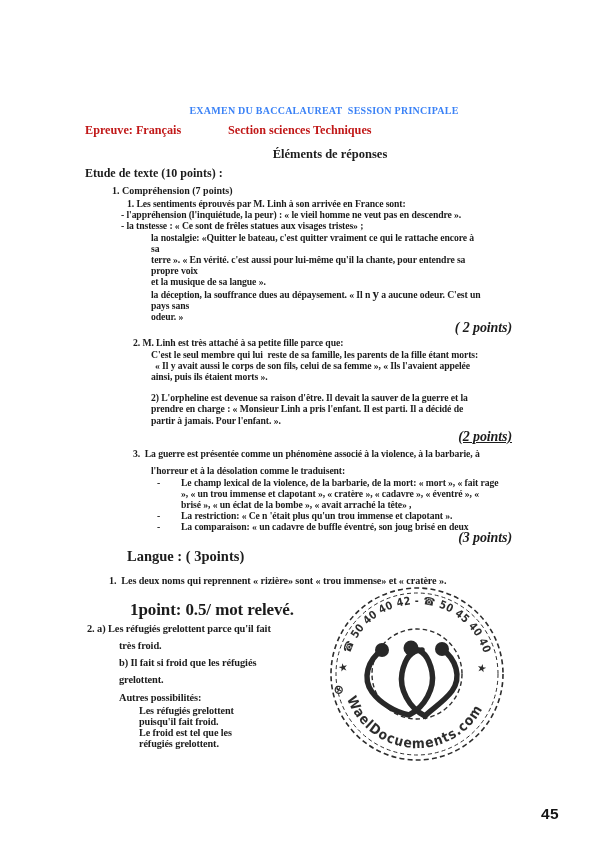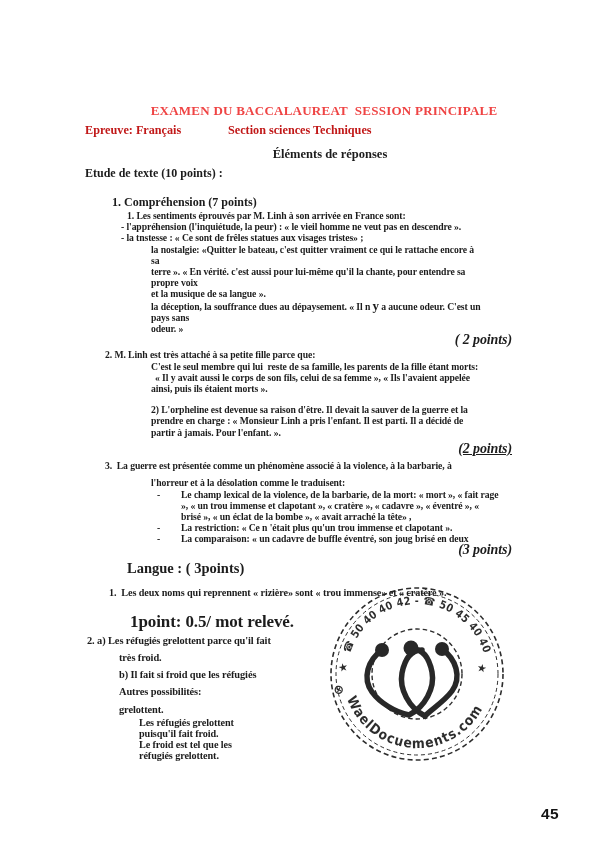--- a/index.html
+++ b/index.html
@@ -1,32 +1,32 @@
 <!DOCTYPE html>
 <html><head>
 <meta charset="utf-8">
 <style>
   html,body{margin:0;padding:0;background:#e8e8e8;}
   .page{position:relative;width:600px;height:850px;background:#ffffff;margin:0 auto;
         font-family:"Liberation Serif",serif;font-weight:700;color:#1c1c1c;overflow:hidden;}
   .doc{position:absolute;left:85px;top:103px;width:428px;}
-  .title{color:#ef4444;font-size:13px;line-height:16px;text-align:center;padding-left:50px;letter-spacing:.25px;white-space:pre;}
+  .title{color:#3b82f6;font-size:10px;line-height:16px;text-align:center;padding-left:50px;letter-spacing:.25px;white-space:pre;}
   .row{display:flex;color:#c11818;font-size:12.2px;line-height:16px;margin-top:3px;white-space:pre;}
   .row .ep{width:143px;}
   .subtitle{font-size:12.5px;line-height:15px;text-align:center;padding-left:62px;margin-top:9px;}
   .etude{font-size:12px;line-height:15px;margin-top:4px;}
-  .compr{font-size:12px;line-height:15px;margin-left:27px;margin-top:14px;}
+  .compr{font-size:10px;line-height:15px;margin-left:27px;margin-top:2px;}
   .line{font-size:9.7px;line-height:11.2px;letter-spacing:-0.1px;white-space:pre;}
   .it{}
   .big{font-size:13px;}
   .n1{margin-left:42px;}
   .d{margin-left:36px;}
   .q{margin-left:66px;}
   .q2{margin-left:70px;}
-  .m{margin-left:20px;}
+  .m{margin-left:48px;}
   .pts{text-align:right;font-style:italic;font-size:14px;padding-right:1px;}
   .bl{margin-left:72px;line-height:10.8px;}
   .bw{margin-left:96px;line-height:10.8px;}
   .dash{display:inline-block;width:24px;}
   .lang{margin-left:42px;font-size:14.5px;line-height:18px;letter-spacing:0;}
   .lq{margin-left:24px;font-size:10.2px;}
   .note{margin-left:45px;font-size:17px;line-height:13px;}
   .a1{margin-left:2px;font-size:10.4px;line-height:17.2px;}
   .a2{margin-left:34px;font-size:10.4px;line-height:17.2px;}
   .at{margin-left:54px;font-size:10.2px;line-height:10.9px;}
@@ -77,22 +77,22 @@
         <div class="line bw"><span class="it">brisé</span><span> », « </span><span class="it">un éclat de la bombe</span><span> », « </span><span class="it">avait arraché la tête</span><span>» ,</span></div>
         <div class="line bl"><span class="dash">-</span><span>La restriction: « </span><span class="it">Ce n 'était plus qu'un trou immense et clapotant</span><span> ».</span></div>
         <div class="line bl"><span class="dash">-</span><span>La comparaison: « </span><span class="it">un cadavre de buffle éventré, son joug brisé en deux</span></div>
         <div class="line pts"><span>(3 points)</span></div>
         <div class="line lang" style="margin-top: 3px;"><span>Langue : ( 3points)</span></div>
         <div class="line lq" style="margin-top: 10px;"><span>1.  Les deux noms qui reprennent « rizière» sont « </span><span class="it">trou immense</span><span>» et « </span><span class="it">cratère</span><span> ».</span></div>
         <div class="line note" style="margin-top: 17px;"><span class="it">1point: 0.5/ mot relevé.</span></div>
         <div class="line a1" style="margin-top: 4px;"><span>2. a) Les réfugiés grelottent parce qu'il fait</span></div>
         <div class="line a2"><span>très froid.</span></div>
         <div class="line a2"><span>b) Il fait si froid que les réfugiés</span></div>
+        <div class="line a2"><span>grelottent.</span></div>
         <div class="line a2"><span class="it">Autres possibilités:</span></div>
-        <div class="line a2"><span>grelottent.</span></div>
         <div class="line at"><span>Les réfugiés grelottent</span></div>
         <div class="line at"><span>puisqu'il fait froid.</span></div>
         <div class="line at"><span>Le froid est tel que les</span></div>
         <div class="line at"><span>réfugiés grelottent.</span></div>
       </div>
   </div>
 
   <svg class="stamp" viewBox="0 0 176 176">
     <circle cx="88" cy="88" r="86" fill="none" stroke="#1b1b1b" stroke-width="1.6" stroke-dasharray="5 3.2"></circle>
     <circle cx="88" cy="88" r="81" fill="none" stroke="#1b1b1b" stroke-width="1" stroke-dasharray="4 3"></circle>

